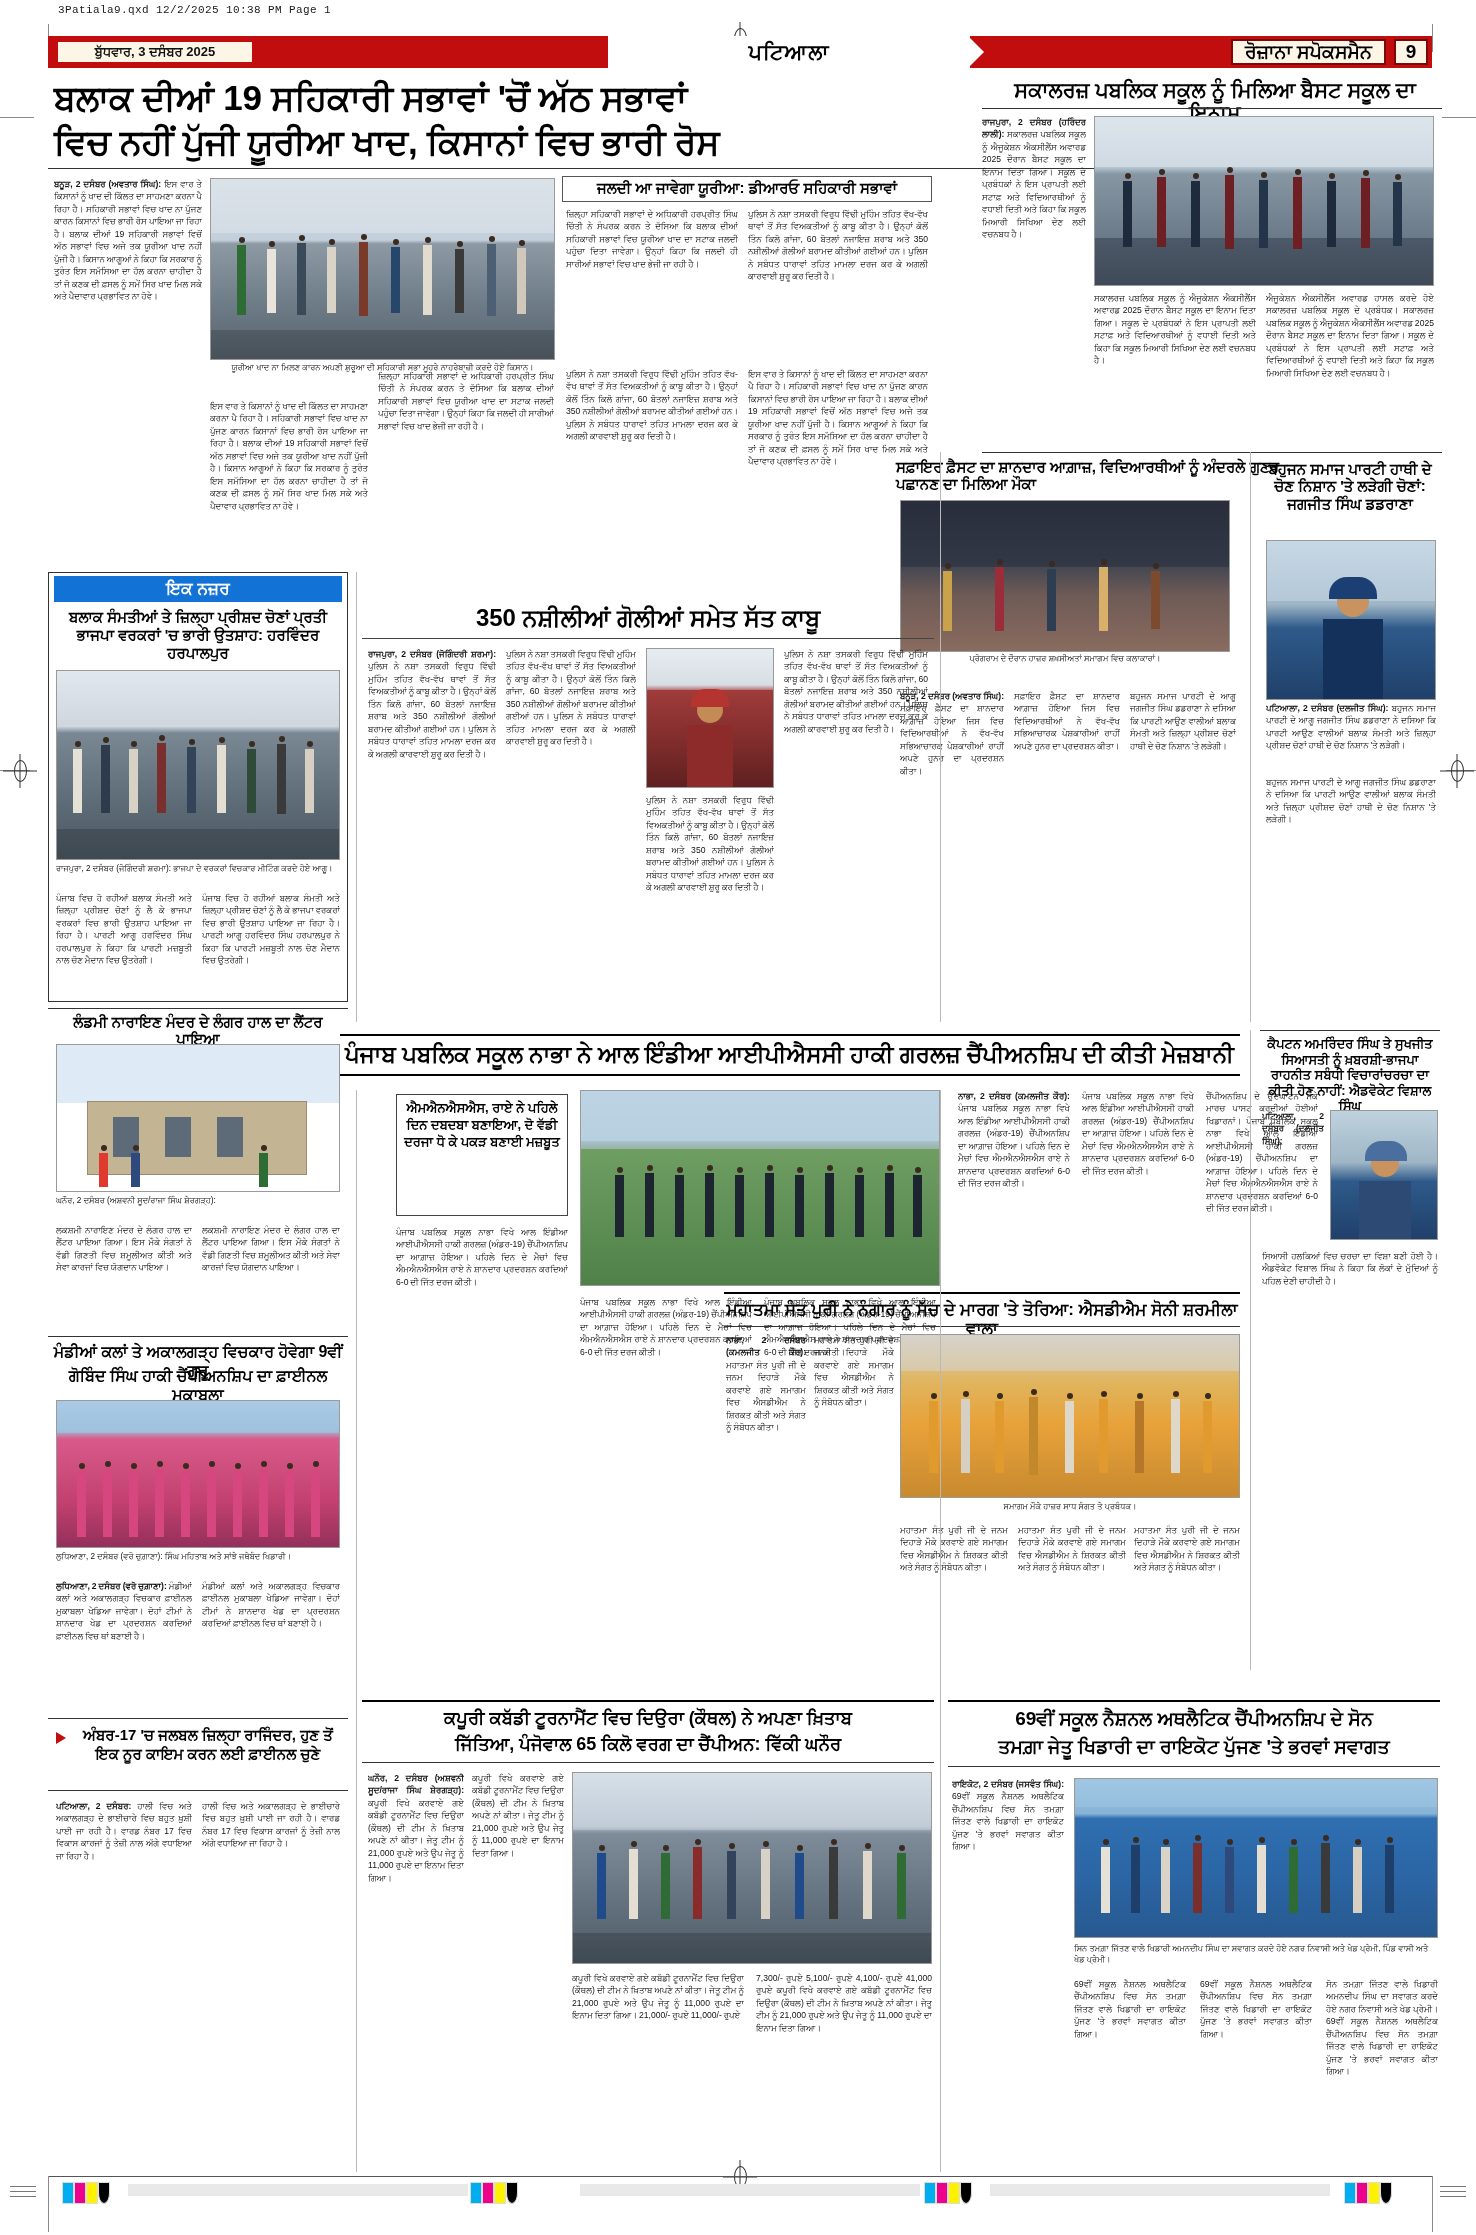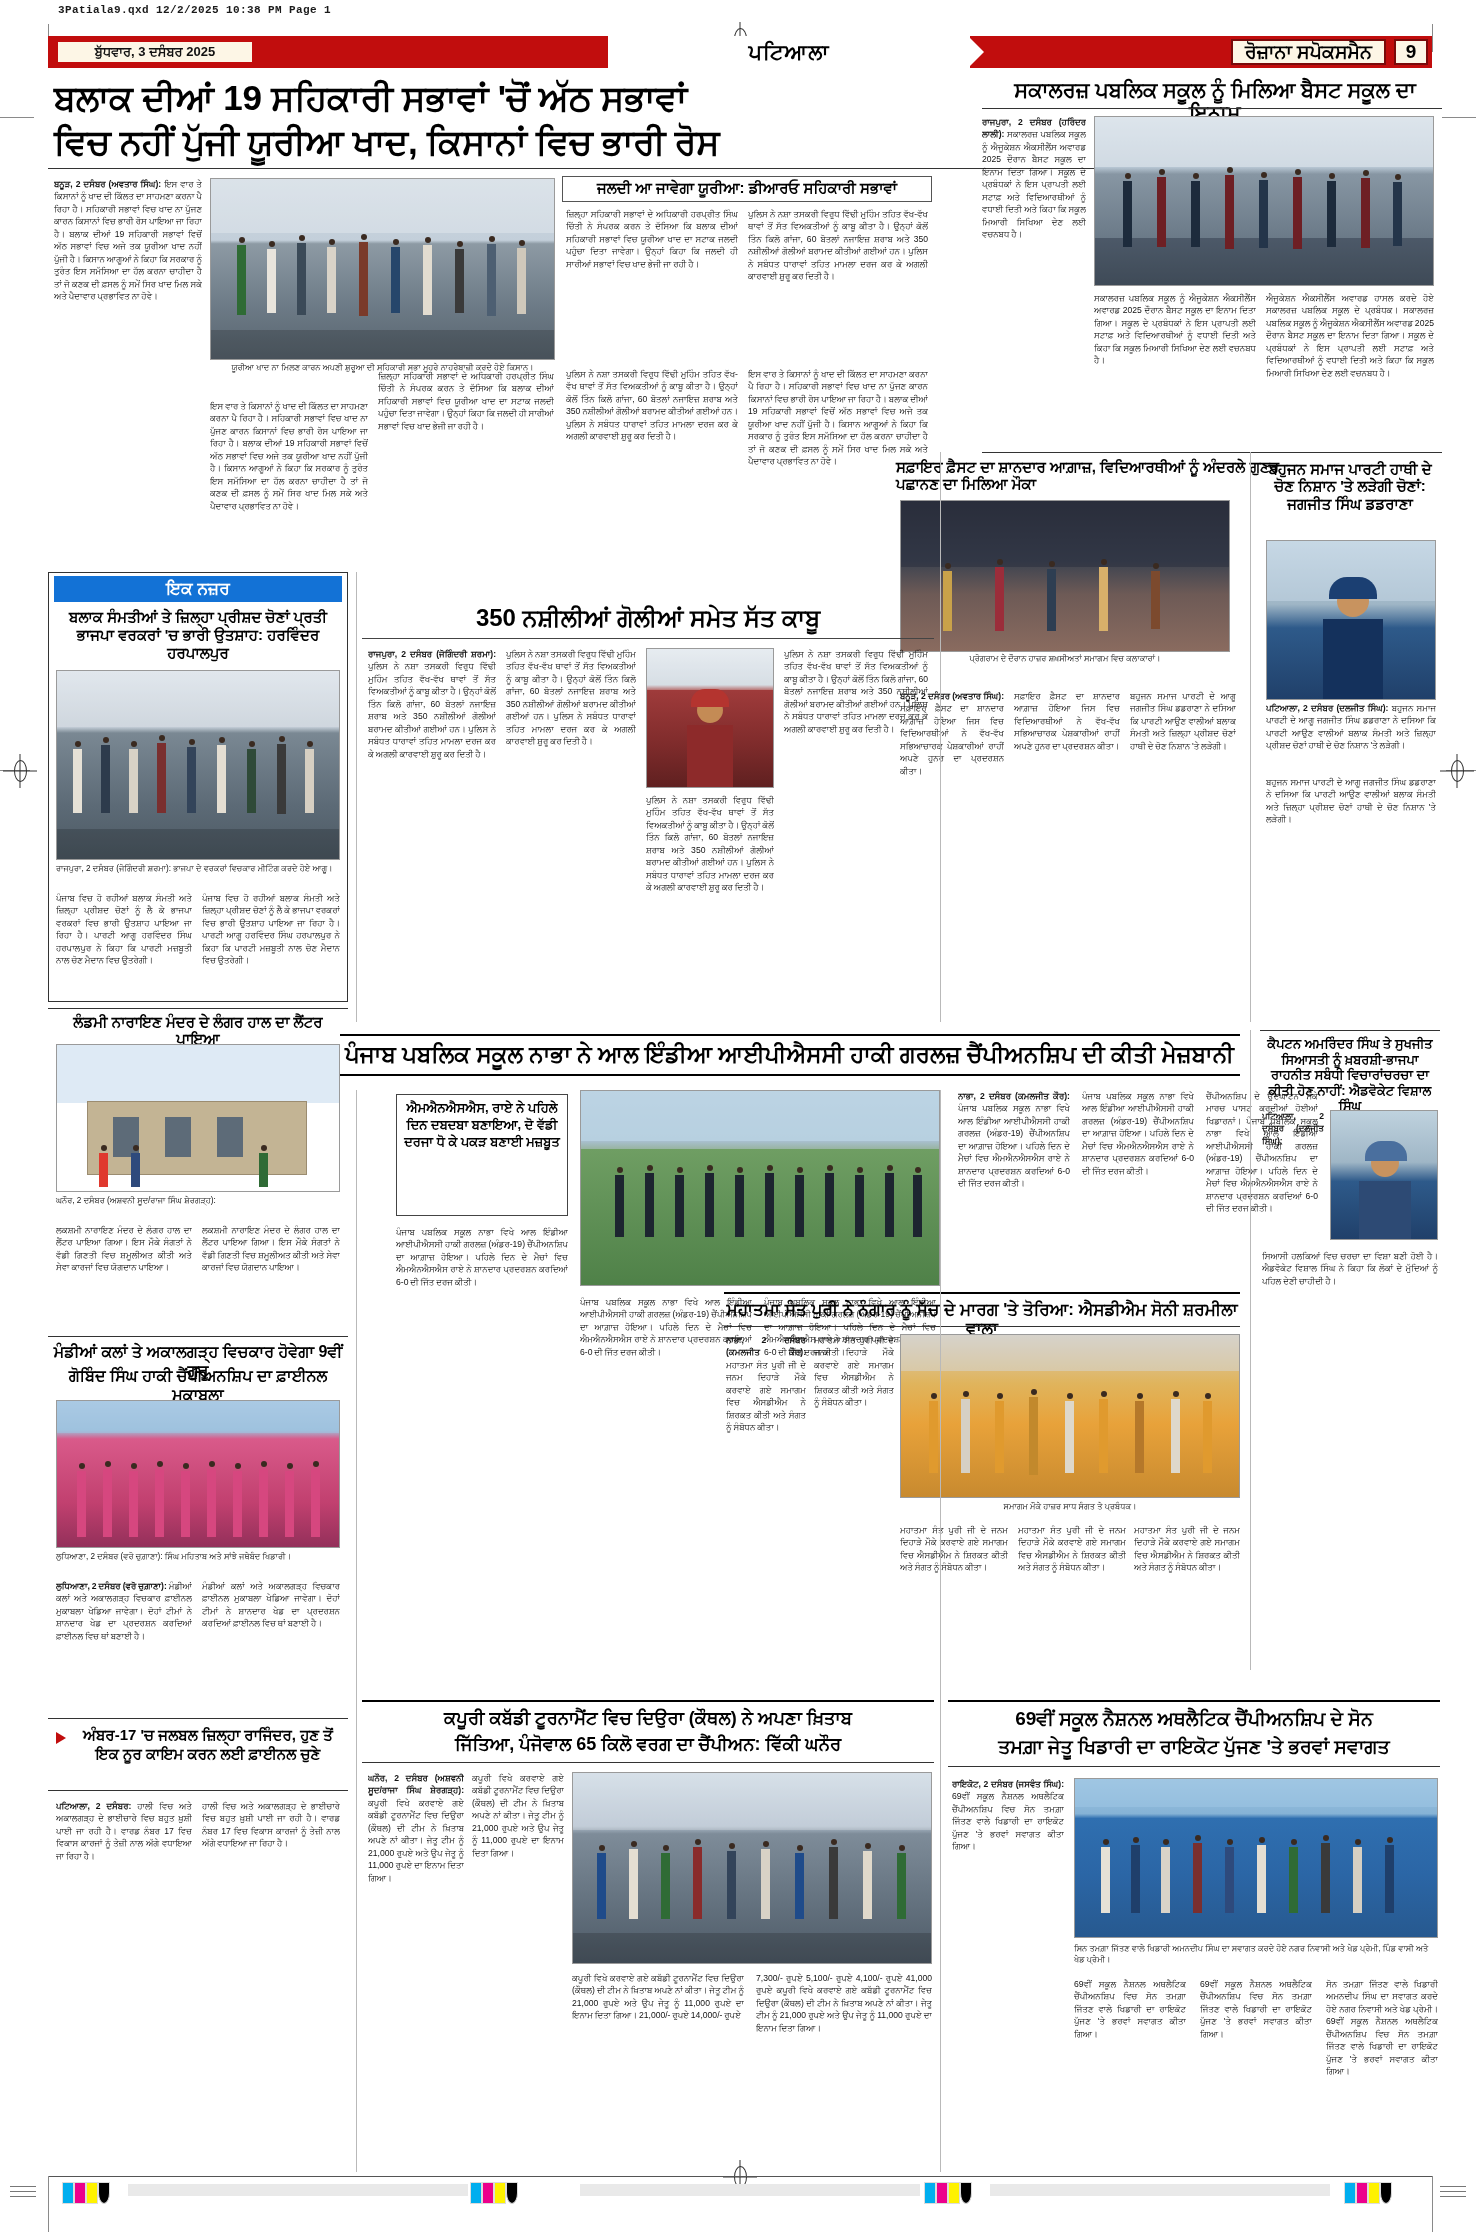--- a/index.html
+++ b/index.html
@@ -10,21 +10,21 @@
     font-family:"Liberation Sans", sans-serif;
     position:relative;
     overflow:hidden;
   }
   .page { position:absolute; left:0; top:0; width:1476px; height:2235px; background:#fff; }
 
   
   .slug {
     position:absolute; left:58px; top:4px;
     font-family:"Liberation Mono", monospace;
-    font-size:11px; color:#1a1a1a; letter-spacing:.4px; white-space:nowrap;font-weight:bold;
+    font-size:11px; color:#1a1a1a; letter-spacing:.4px; white-space:nowrap;
   }
   .regmark { position:absolute; width:34px; height:34px; }
   .regmark::before, .regmark::after { content:""; position:absolute; background:#333; }
   .regmark::before { left:50%; top:0; width:1px; height:34px; transform:translateX(-50%); }
   .regmark::after { top:50%; left:0; height:1px; width:34px; transform:translateY(-50%); }
   .regcircle { position:absolute; left:50%; top:50%; width:13px; height:22px;
      margin-left:-6.5px; margin-top:-11px; border:1px solid #333; border-radius:50%; }
   .cropline { position:absolute; background:#8a8a8a; }
 
   .cmyk { position:absolute; display:flex; height:22px; }
@@ -606,21 +606,21 @@
   <div class="body-col" style="left:368px;top:1772px;width:96px;height:400px;">
     <span class="lead">ਘਨੌਰ, 2 ਦਸੰਬਰ (ਅਸ਼ਵਨੀ ਸੂਦ/ਰਾਜਾ ਸਿੰਘ ਸ਼ੇਰਗੜ੍ਹ):</span>
     <span>ਕਪੂਰੀ ਵਿਖੇ ਕਰਵਾਏ ਗਏ ਕਬੱਡੀ ਟੂਰਨਾਮੈਂਟ ਵਿਚ ਦਿਉਰਾ (ਕੌਥਲ) ਦੀ ਟੀਮ ਨੇ ਖ਼ਿਤਾਬ ਅਪਣੇ ਨਾਂ ਕੀਤਾ। ਜੇਤੂ ਟੀਮ ਨੂੰ 21,000 ਰੁਪਏ ਅਤੇ ਉਪ ਜੇਤੂ ਨੂੰ 11,000 ਰੁਪਏ ਦਾ ਇਨਾਮ ਦਿਤਾ ਗਿਆ।</span>
   </div>
   <div class="body-col" style="left:472px;top:1772px;width:92px;height:400px;">
     <span>ਕਪੂਰੀ ਵਿਖੇ ਕਰਵਾਏ ਗਏ ਕਬੱਡੀ ਟੂਰਨਾਮੈਂਟ ਵਿਚ ਦਿਉਰਾ (ਕੌਥਲ) ਦੀ ਟੀਮ ਨੇ ਖ਼ਿਤਾਬ ਅਪਣੇ ਨਾਂ ਕੀਤਾ। ਜੇਤੂ ਟੀਮ ਨੂੰ 21,000 ਰੁਪਏ ਅਤੇ ਉਪ ਜੇਤੂ ਨੂੰ 11,000 ਰੁਪਏ ਦਾ ਇਨਾਮ ਦਿਤਾ ਗਿਆ।</span>
   </div>
   <div class="body-col" style="left:572px;top:1972px;width:172px;height:200px;">
     <span>ਕਪੂਰੀ ਵਿਖੇ ਕਰਵਾਏ ਗਏ ਕਬੱਡੀ ਟੂਰਨਾਮੈਂਟ ਵਿਚ ਦਿਉਰਾ (ਕੌਥਲ) ਦੀ ਟੀਮ ਨੇ ਖ਼ਿਤਾਬ ਅਪਣੇ ਨਾਂ ਕੀਤਾ। ਜੇਤੂ ਟੀਮ ਨੂੰ 21,000 ਰੁਪਏ ਅਤੇ ਉਪ ਜੇਤੂ ਨੂੰ 11,000 ਰੁਪਏ ਦਾ ਇਨਾਮ ਦਿਤਾ ਗਿਆ।</span>
     <span>21,000/- ਰੁਪਏ</span>
-    <span>14,000/- ਰੁਪਏ</span>
+    <span>11,000/- ਰੁਪਏ</span>
   </div>
   <div class="body-col" style="left:756px;top:1972px;width:176px;height:200px;">
     <span>7,300/- ਰੁਪਏ</span>
     <span>5,100/- ਰੁਪਏ</span>
     <span>4,100/- ਰੁਪਏ</span>
     <span>41,000 ਰੁਪਏ</span>
     <span>ਕਪੂਰੀ ਵਿਖੇ ਕਰਵਾਏ ਗਏ ਕਬੱਡੀ ਟੂਰਨਾਮੈਂਟ ਵਿਚ ਦਿਉਰਾ (ਕੌਥਲ) ਦੀ ਟੀਮ ਨੇ ਖ਼ਿਤਾਬ ਅਪਣੇ ਨਾਂ ਕੀਤਾ। ਜੇਤੂ ਟੀਮ ਨੂੰ 21,000 ਰੁਪਏ ਅਤੇ ਉਪ ਜੇਤੂ ਨੂੰ 11,000 ਰੁਪਏ ਦਾ ਇਨਾਮ ਦਿਤਾ ਗਿਆ।</span>
   </div>
 
   <div class="rule" style="left:948px;top:1700px;width:492px;height:2px;background:#000;"></div>

